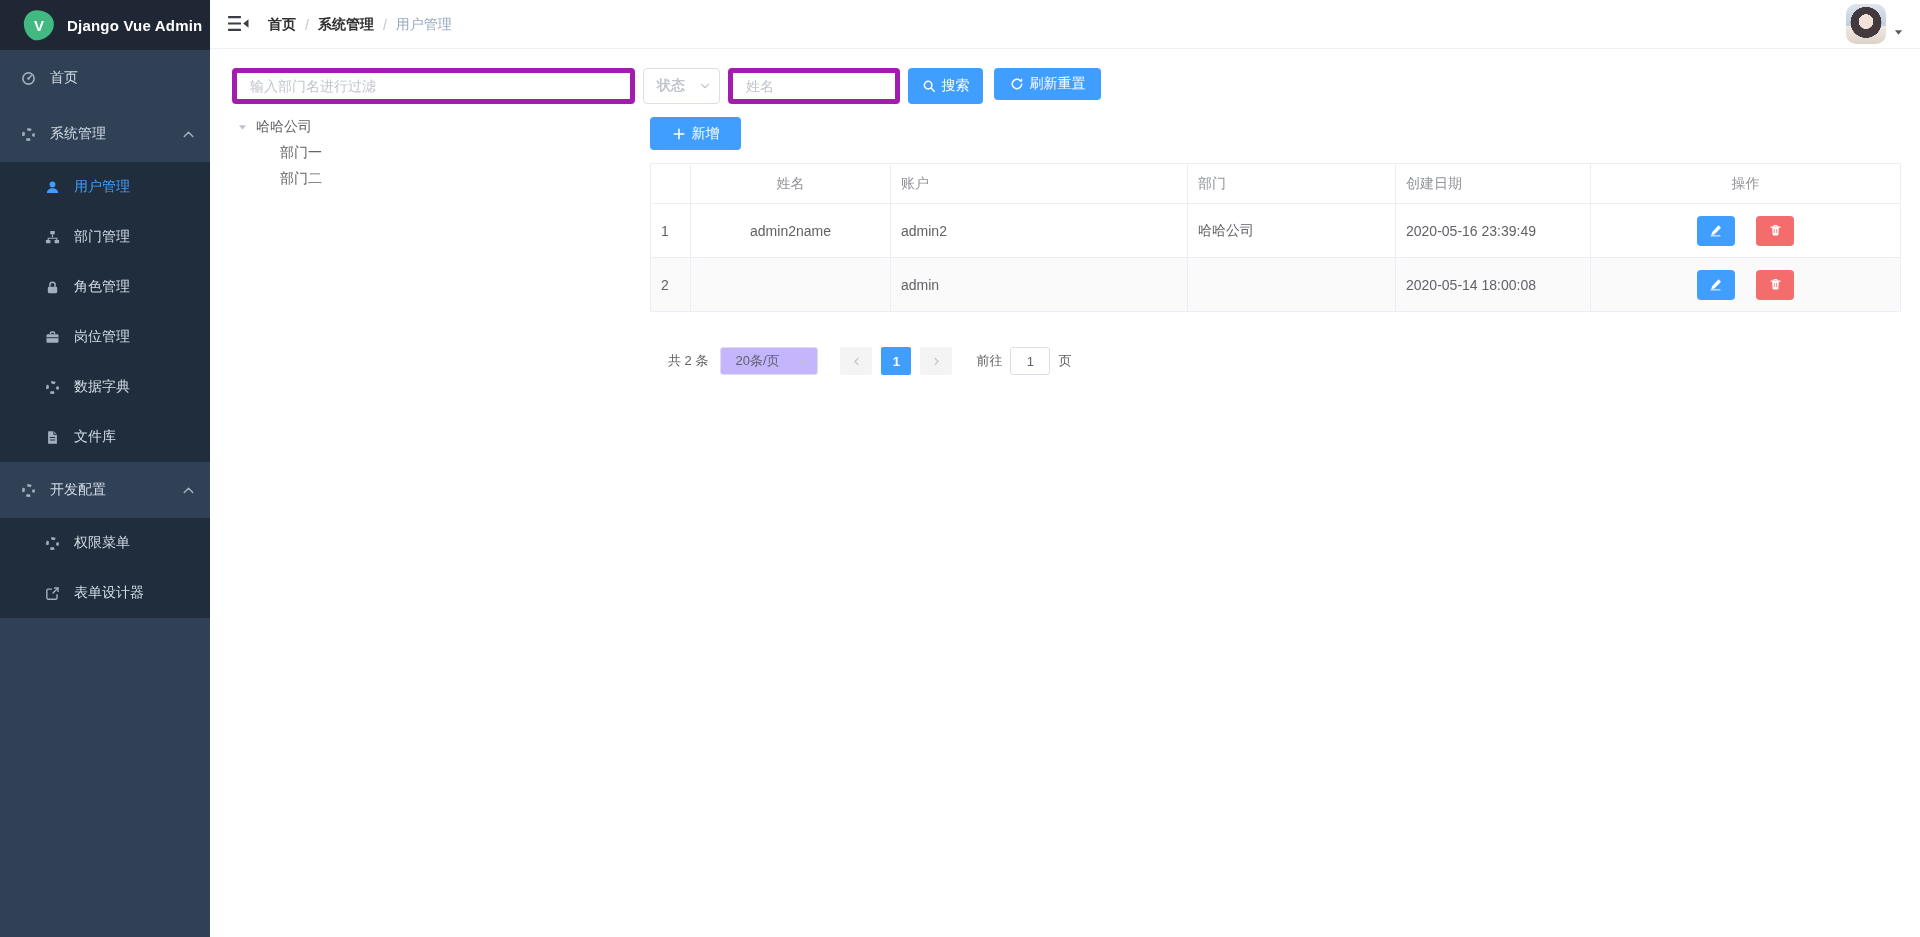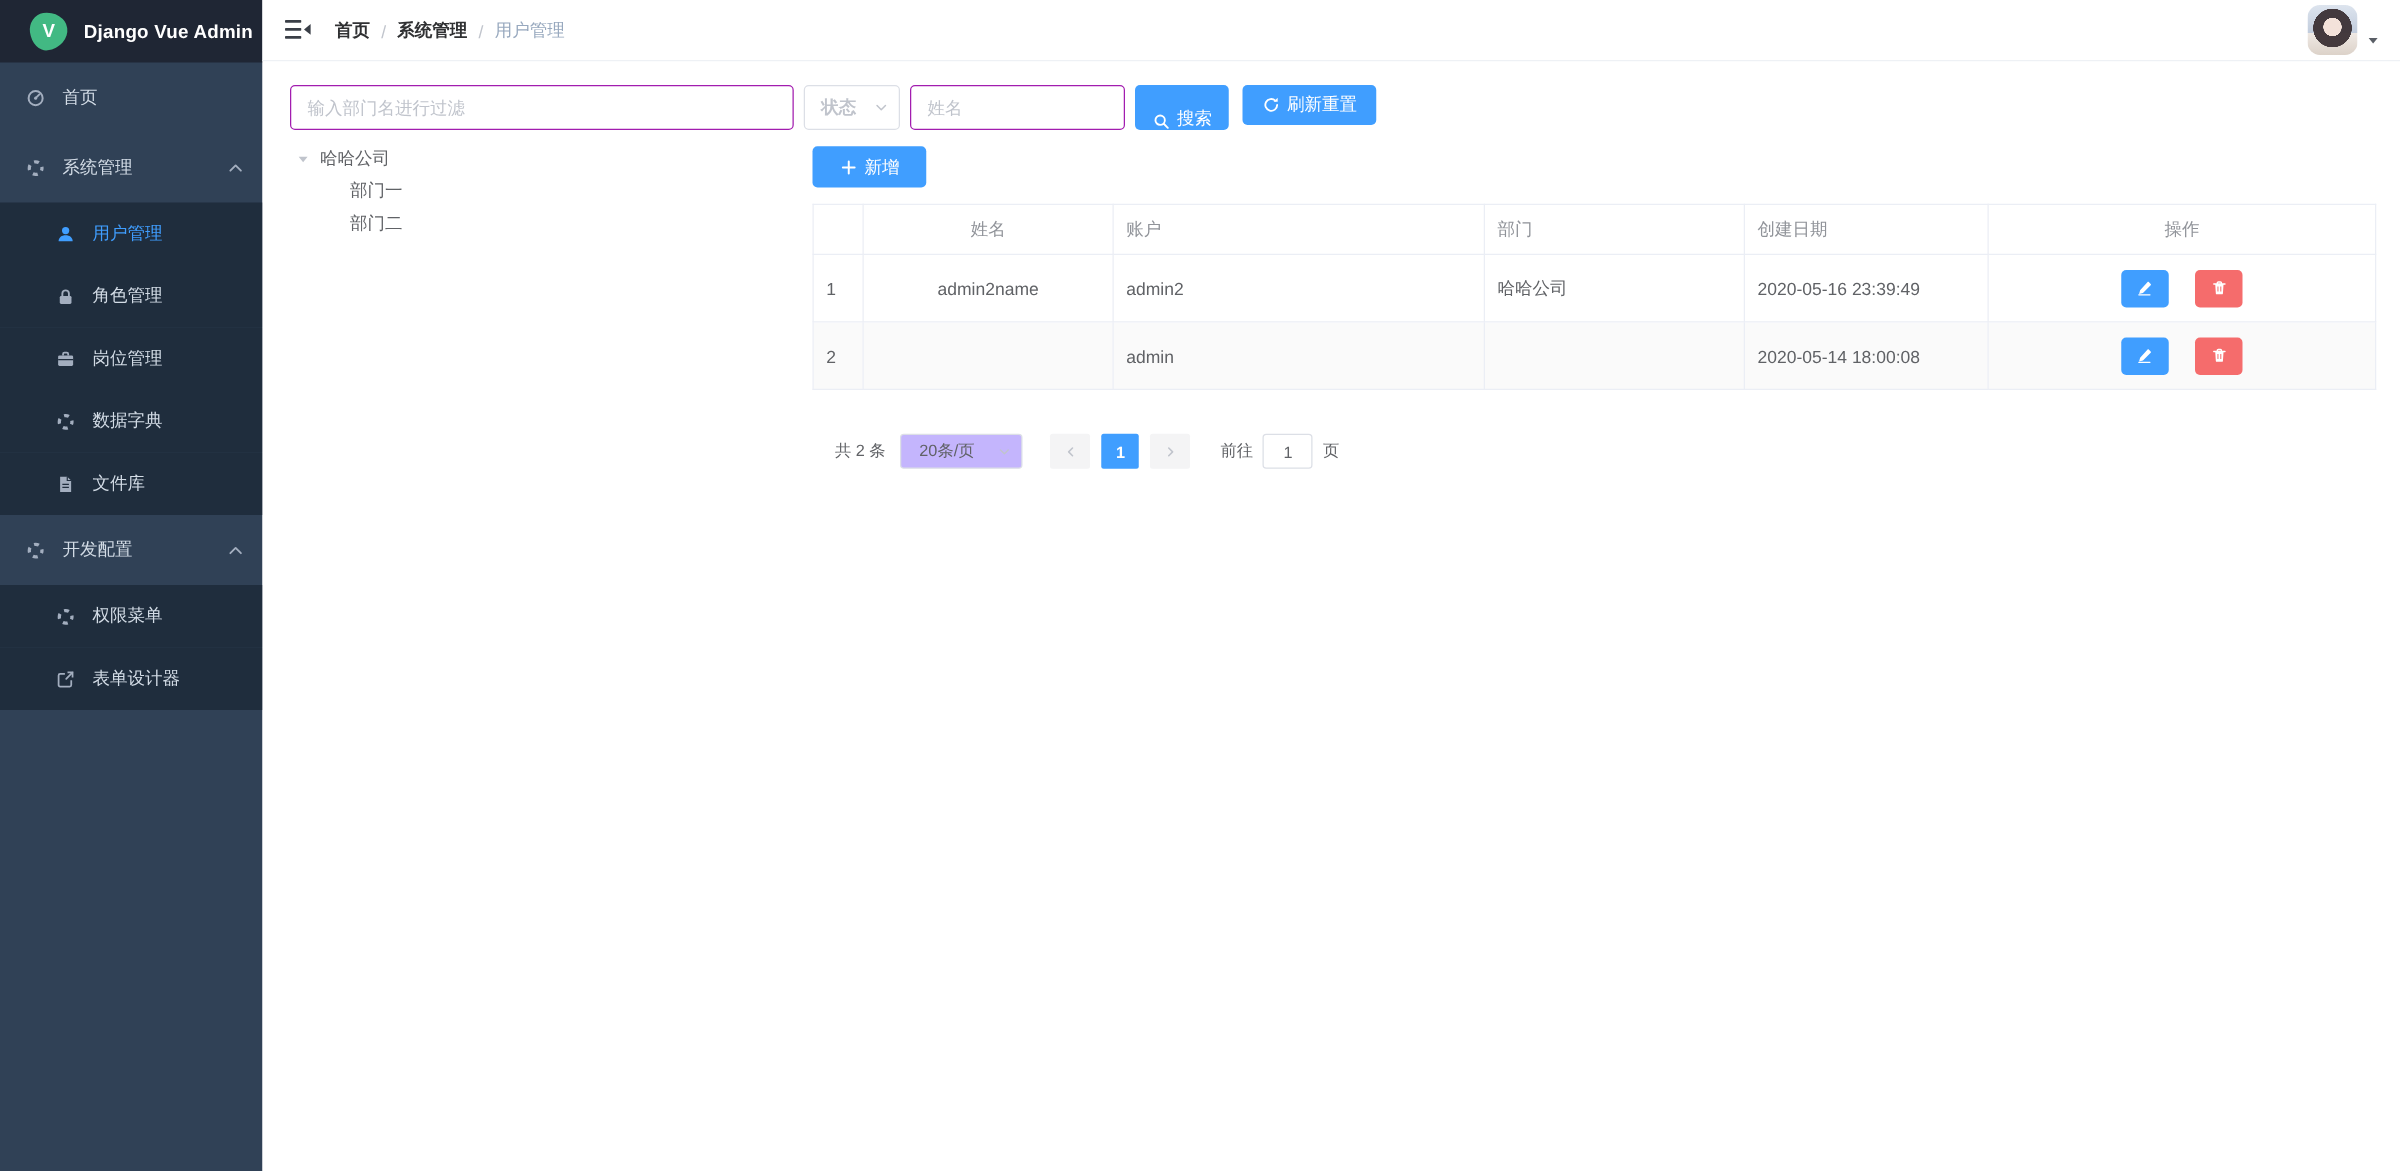--- a/index.html
+++ b/index.html
@@ -37,37 +37,37 @@
   .bc-current { color:#97a8be; }
   .avatar-wrap { position:absolute; right:16px; top:4px; display:flex; align-items:flex-end; cursor:pointer; }
   .avatar { width:40px; height:40px; border-radius:10px;
             background:
               radial-gradient(circle at 50% 44%, #f3e2da 0 24%, rgba(0,0,0,0) 25%),
               radial-gradient(circle at 50% 46%, rgba(59,49,53,.95) 0 52%, rgba(0,0,0,0) 53%),
               linear-gradient(180deg,#dde4ee 0%,#c2cddd 55%,#efe9e4 56%,#dcd2c9 100%); }
   .avatar-caret { width:11px; height:11px; color:#5a5e66; margin-left:7px; margin-bottom:6px; }
 
   
-  .txt-input { position:absolute; height:36px; border:1px solid #a21caf; border-radius:4px;
+  .txt-input { position:absolute; height:36px; border:5px solid #a21caf; border-radius:4px;
                font-size:14px; color:#606266; padding:0 13px; outline:none;
                font-family:"Liberation Sans","DejaVu Sans",sans-serif; background:#fff; }
   .txt-input::placeholder { color:#c0c4cc; }
   #dept-filter { left:22px; top:68px; width:403px; }
   #name-filter { left:518px; top:68px; width:172px; }
   .fake-select { position:absolute; height:36px; border:1px solid #dcdfe6; border-radius:4px; background:#fff;
                  display:flex; align-items:center; font-size:14px; cursor:pointer; }
   #status-select { left:433px; top:68px; width:77px; padding:0 8px 0 13px; color:#c0c4cc;font-weight:bold; }
   #status-select .sel-chev { margin-left:auto; width:12px; height:12px; color:#c0c4cc; }
 
   .btn { border:none; border-radius:4px; color:#fff; font-size:14px; cursor:pointer;
          display:inline-flex; align-items:center; justify-content:center;
          font-family:"Liberation Sans","DejaVu Sans",sans-serif; }
   .btn .ic { width:14px; height:14px; margin-right:6px; }
   .btn-primary { background:#409EFF; }
-  #search-btn { position:absolute; left:698px; top:68px; width:75px; height:36px;align-items:flex-end; }
+  #search-btn { position:absolute; left:698px; top:68px; width:75px; height:36px; }
   #reset-btn  { position:absolute; left:784px; top:68px; width:107px; height:32px; }
   #add-btn    { position:absolute; left:440px; top:117px; width:91px;  height:33px; }
 
   
   .tree { position:absolute; left:22px; top:114px; width:403px; font-size:14px; color:#606266; }
   .tree-row { display:flex; align-items:center; height:26px; cursor:pointer; }
   .tree-caret { width:11px; height:11px; color:#c0c4cc; margin:0 8px 0 5px; }
   .tree-child { padding-left:48px; }
 
   
@@ -225,20 +225,28 @@
           </span>
       </div>
       <div class="submenu">
         <div class="menu-item active">
           <span class="ic">
               <svg>
                 <use href="#sym-user"></use>
               </svg>
             </span>
           <span>用户管理</span>
+        </div>
+        <div class="menu-item">
+          <span class="ic">
+              <svg>
+                <use href="#sym-org"></use>
+              </svg>
+            </span>
+          <span>部门管理</span>
         </div>
         <div class="menu-item">
           <span class="ic">
               <svg>
                 <use href="#sym-lock"></use>
               </svg>
             </span>
           <span>角色管理</span>
         </div>
         <div class="menu-item">

